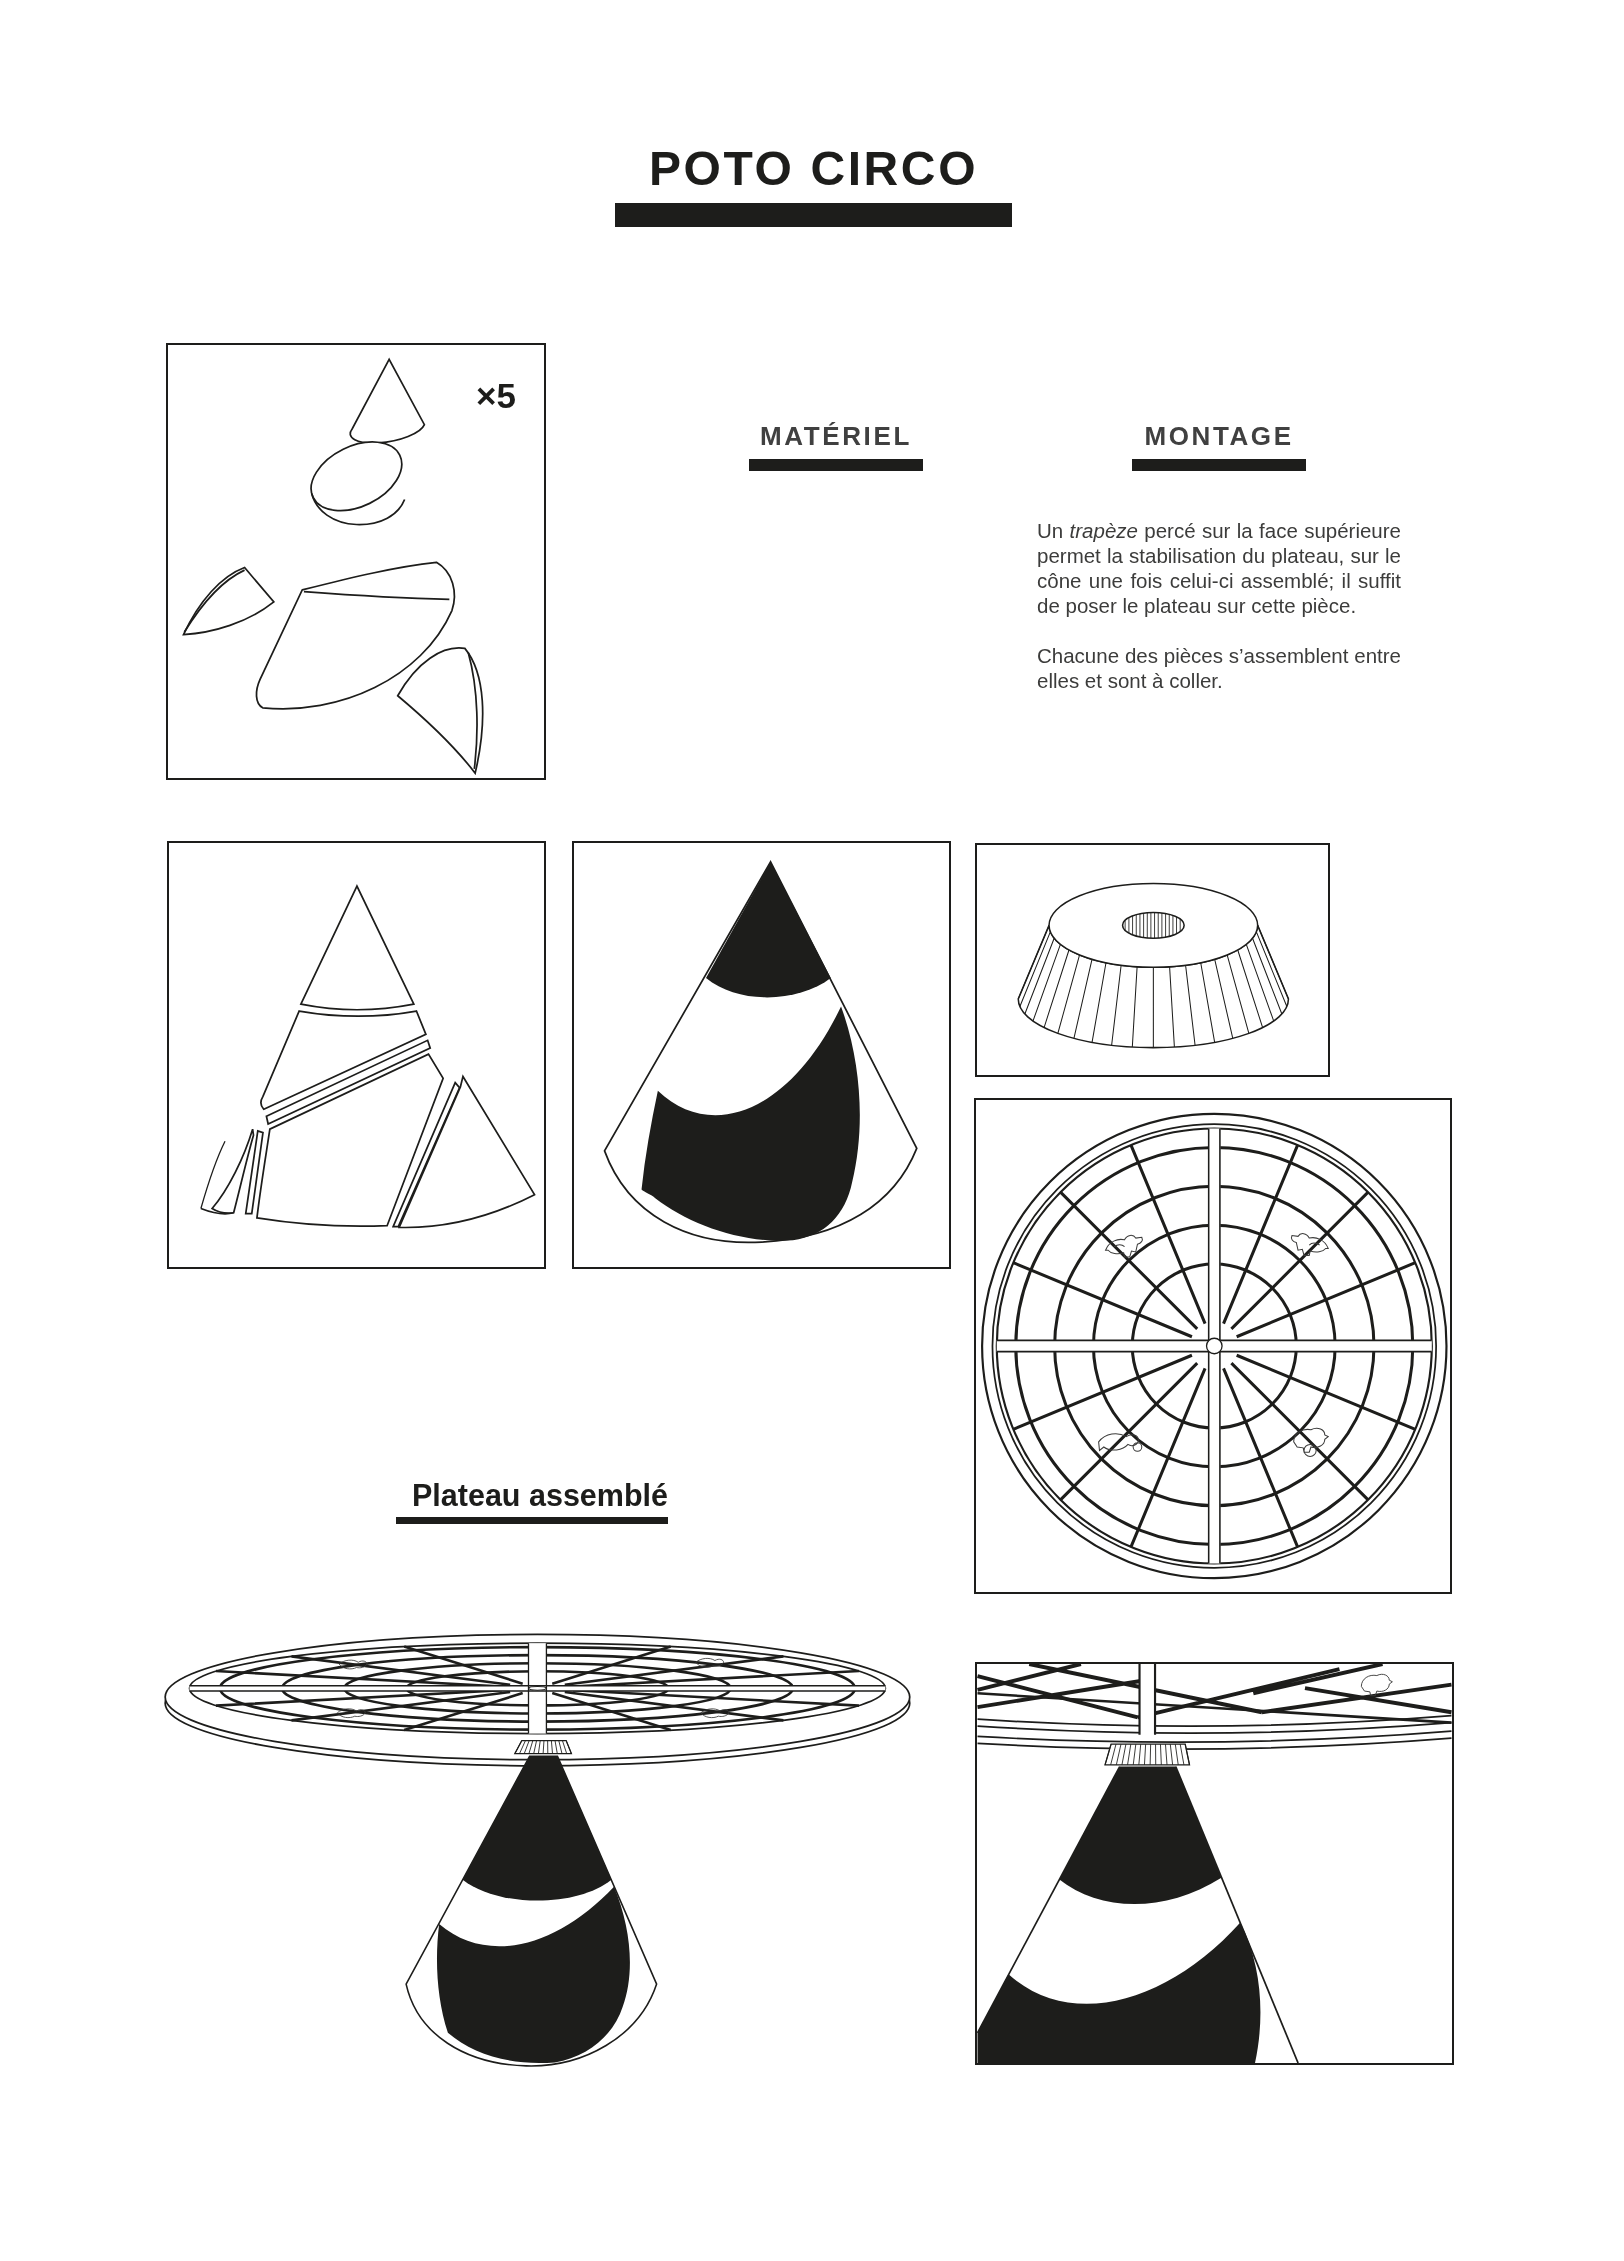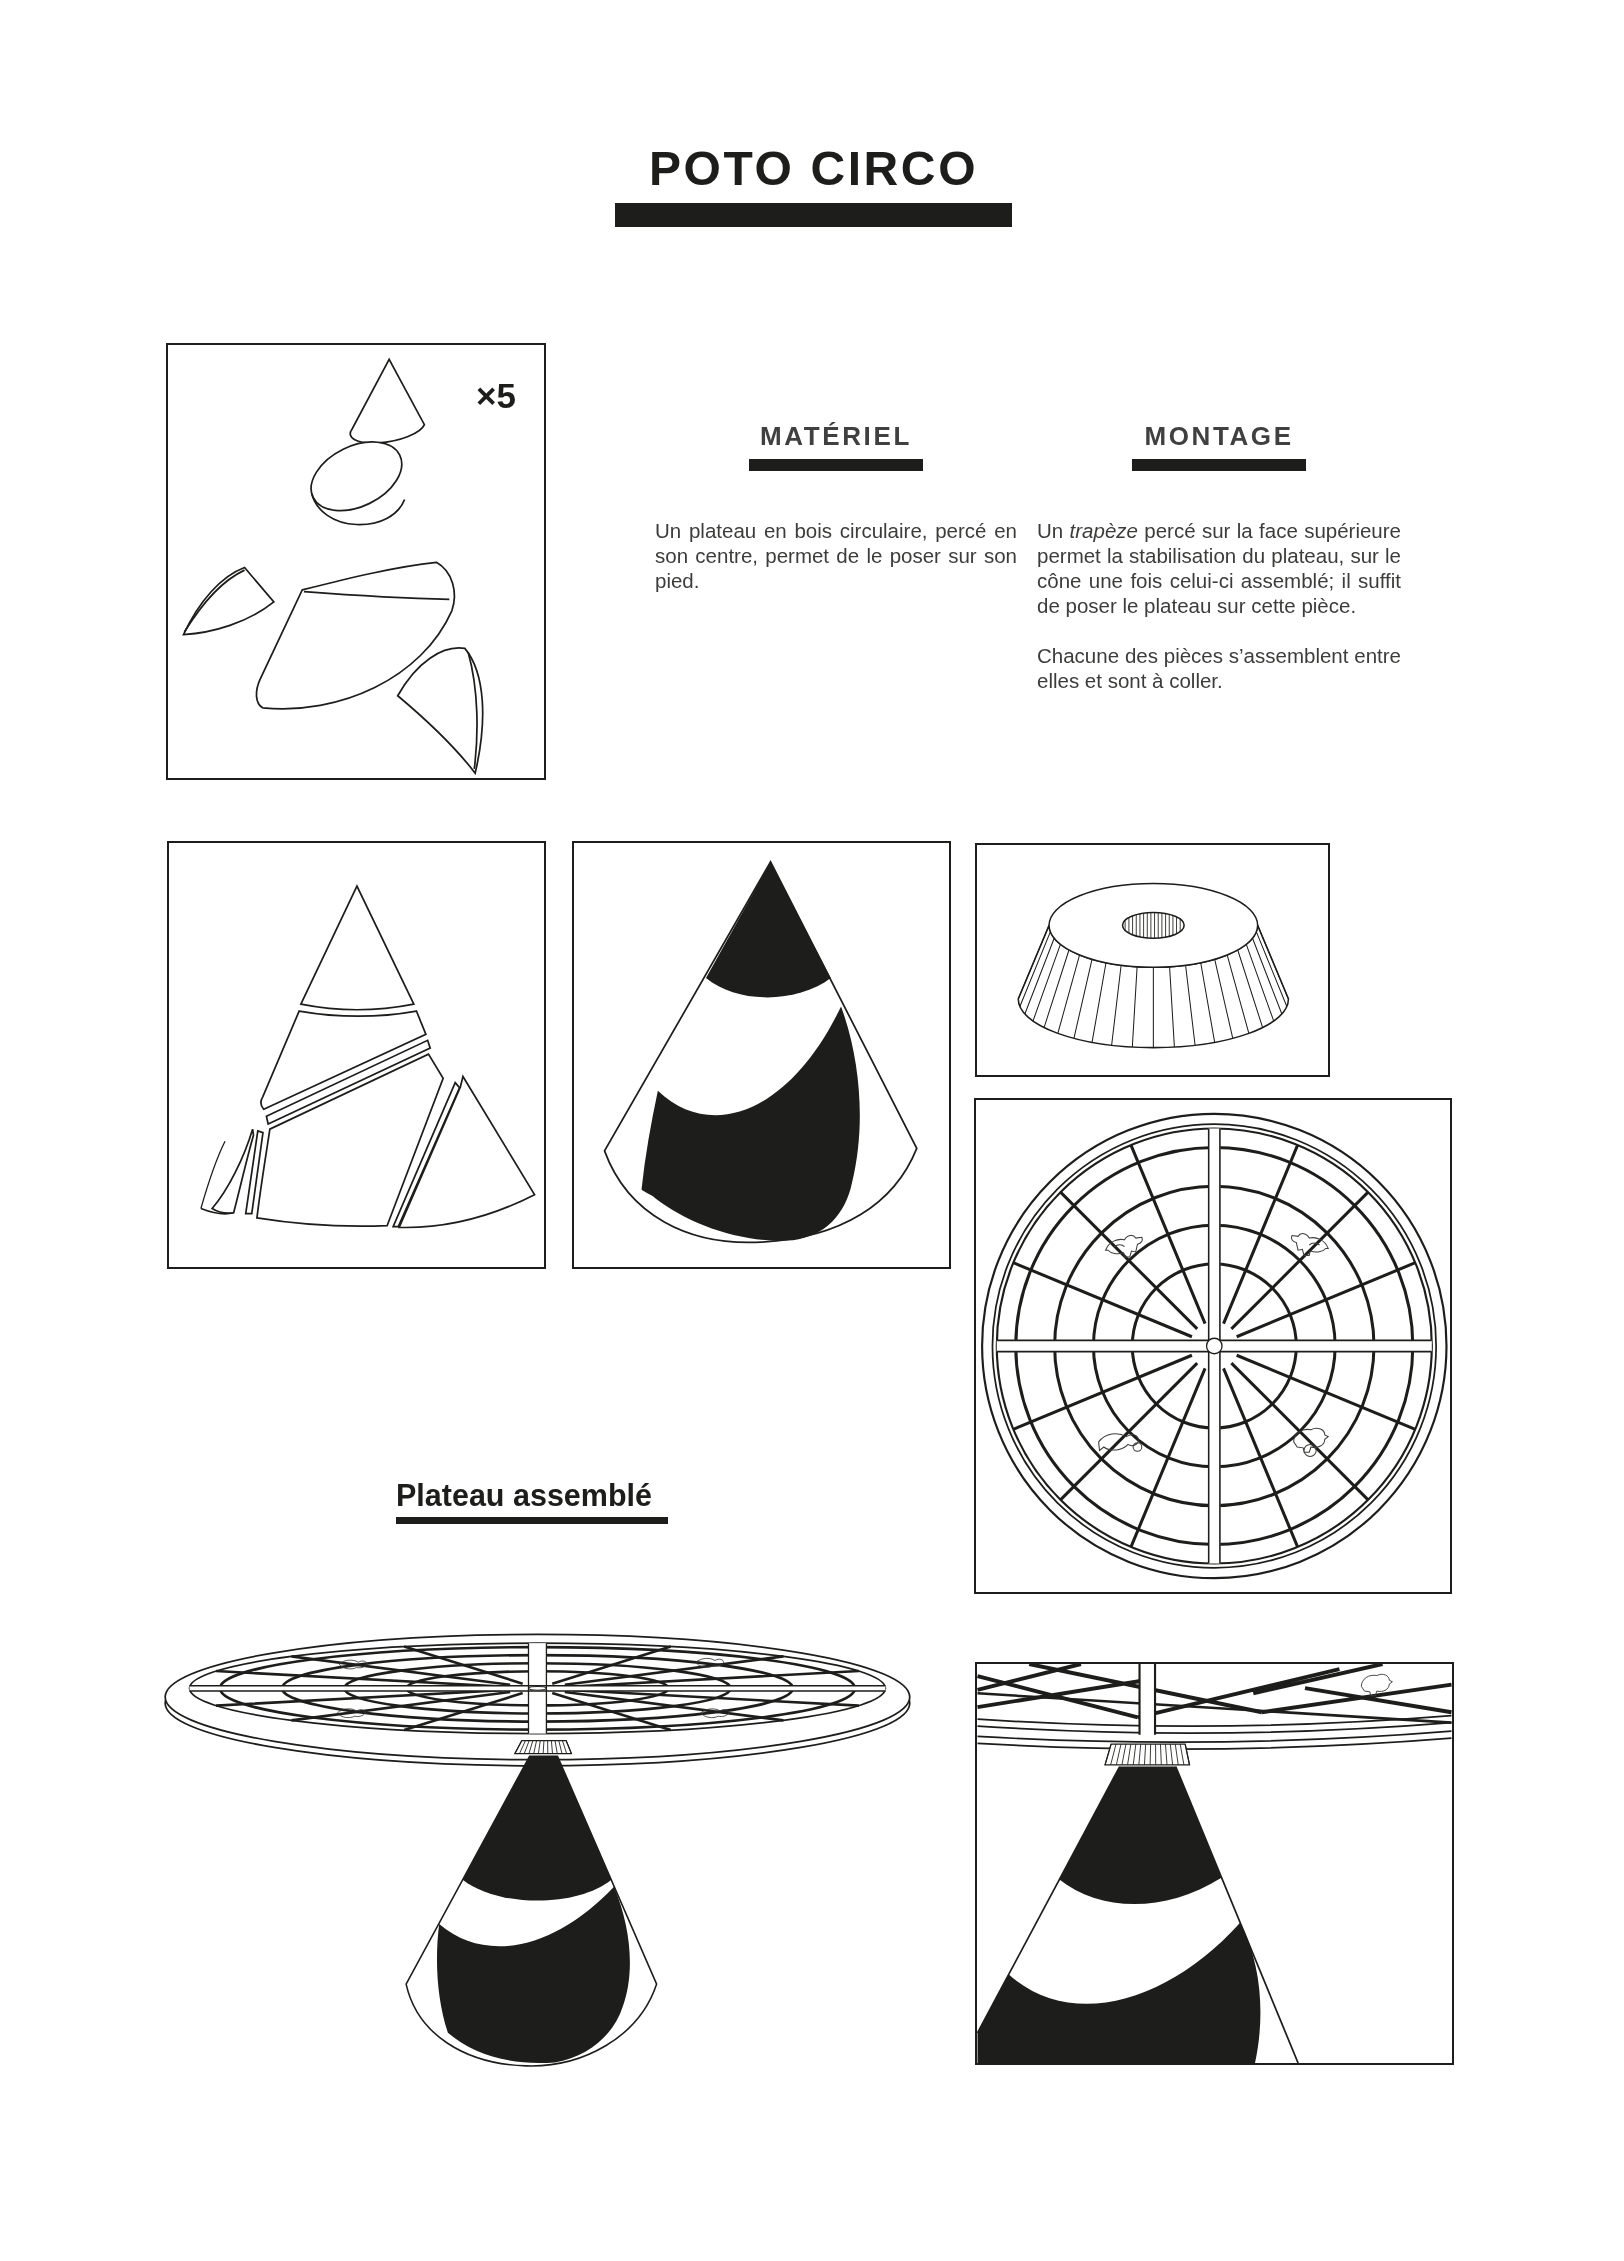--- a/index.html
+++ b/index.html
@@ -25,21 +25,21 @@
   .col{position:absolute;}
   .col-materiel{left:655px;top:421px;width:362px;}
   .col-montage{left:1037px;top:421px;width:364px;}
   .col h2{margin:0;font-size:26px;font-weight:bold;letter-spacing:2.6px;text-align:center;color:#404040;}
   .h-bar{width:174px;height:12.2px;background:#1d1d1b;margin:7px auto 0;}
   .col p{margin:47px 0 0;font-size:20.5px;line-height:25px;color:#3c3c3b;text-align:justify;}
   .col p + p{margin-top:25px;}
   .col em{font-style:italic;}
   
   .plateau-label{position:absolute;left:396px;top:1478px;}
-  .plateau-label h3{margin:0;font-size:30.5px;font-weight:bold;color:#1d1d1b;white-space:nowrap;}
+  .plateau-label h3{margin:0;font-size:30.5px;font-weight:bold;color:#1d1d1b;white-space:nowrap;text-align:right;}
   .label-bar{width:272px;height:7.8px;background:#1d1d1b;margin-top:3.5px;}
   
   .table-figure{position:absolute;left:139px;top:1624px;width:783px;height:461px;}
   .table-figure svg{display:block;width:100%;height:100%;}
   svg *{vector-effect:none;}
 </style>
 </head>
 <body>
 
 <div class="page">
@@ -60,21 +60,20 @@
       <path d="M158,286 C225,291 283,294 327,295" fill="none"></path>
       <path d="M267,407 C289,368 319,348 345,352 C369,381 371,437 357,497 C331,463 298,433 267,407 Z"></path>
       <path d="M349,357 C361,400 361,452 356,492" fill="none"></path>
     </svg>
     <span class="count">×5</span>
   </figure>
 
   <section class="col col-materiel">
     <h2>MATÉRIEL</h2>
     <div class="h-bar"></div>
-    <p>Un plateau en bois circulaire, percé en son centre, permet de le poser sur son pied.</p>
   </section>
 
   <section class="col col-montage">
     <h2>MONTAGE</h2>
     <div class="h-bar"></div>
     <p><span>Un </span><em>trapèze</em><span> percé sur la face supérieure permet la stabilisation du plateau, sur le cône une fois celui-ci assemblé; il suffit de poser le plateau sur cette pièce.</span></p>
     <p>Chacune des pièces s’assemblent entre elles et sont à coller.</p>
   </section>
 
   <figure class="box box-exploded" style="margin:0;">

